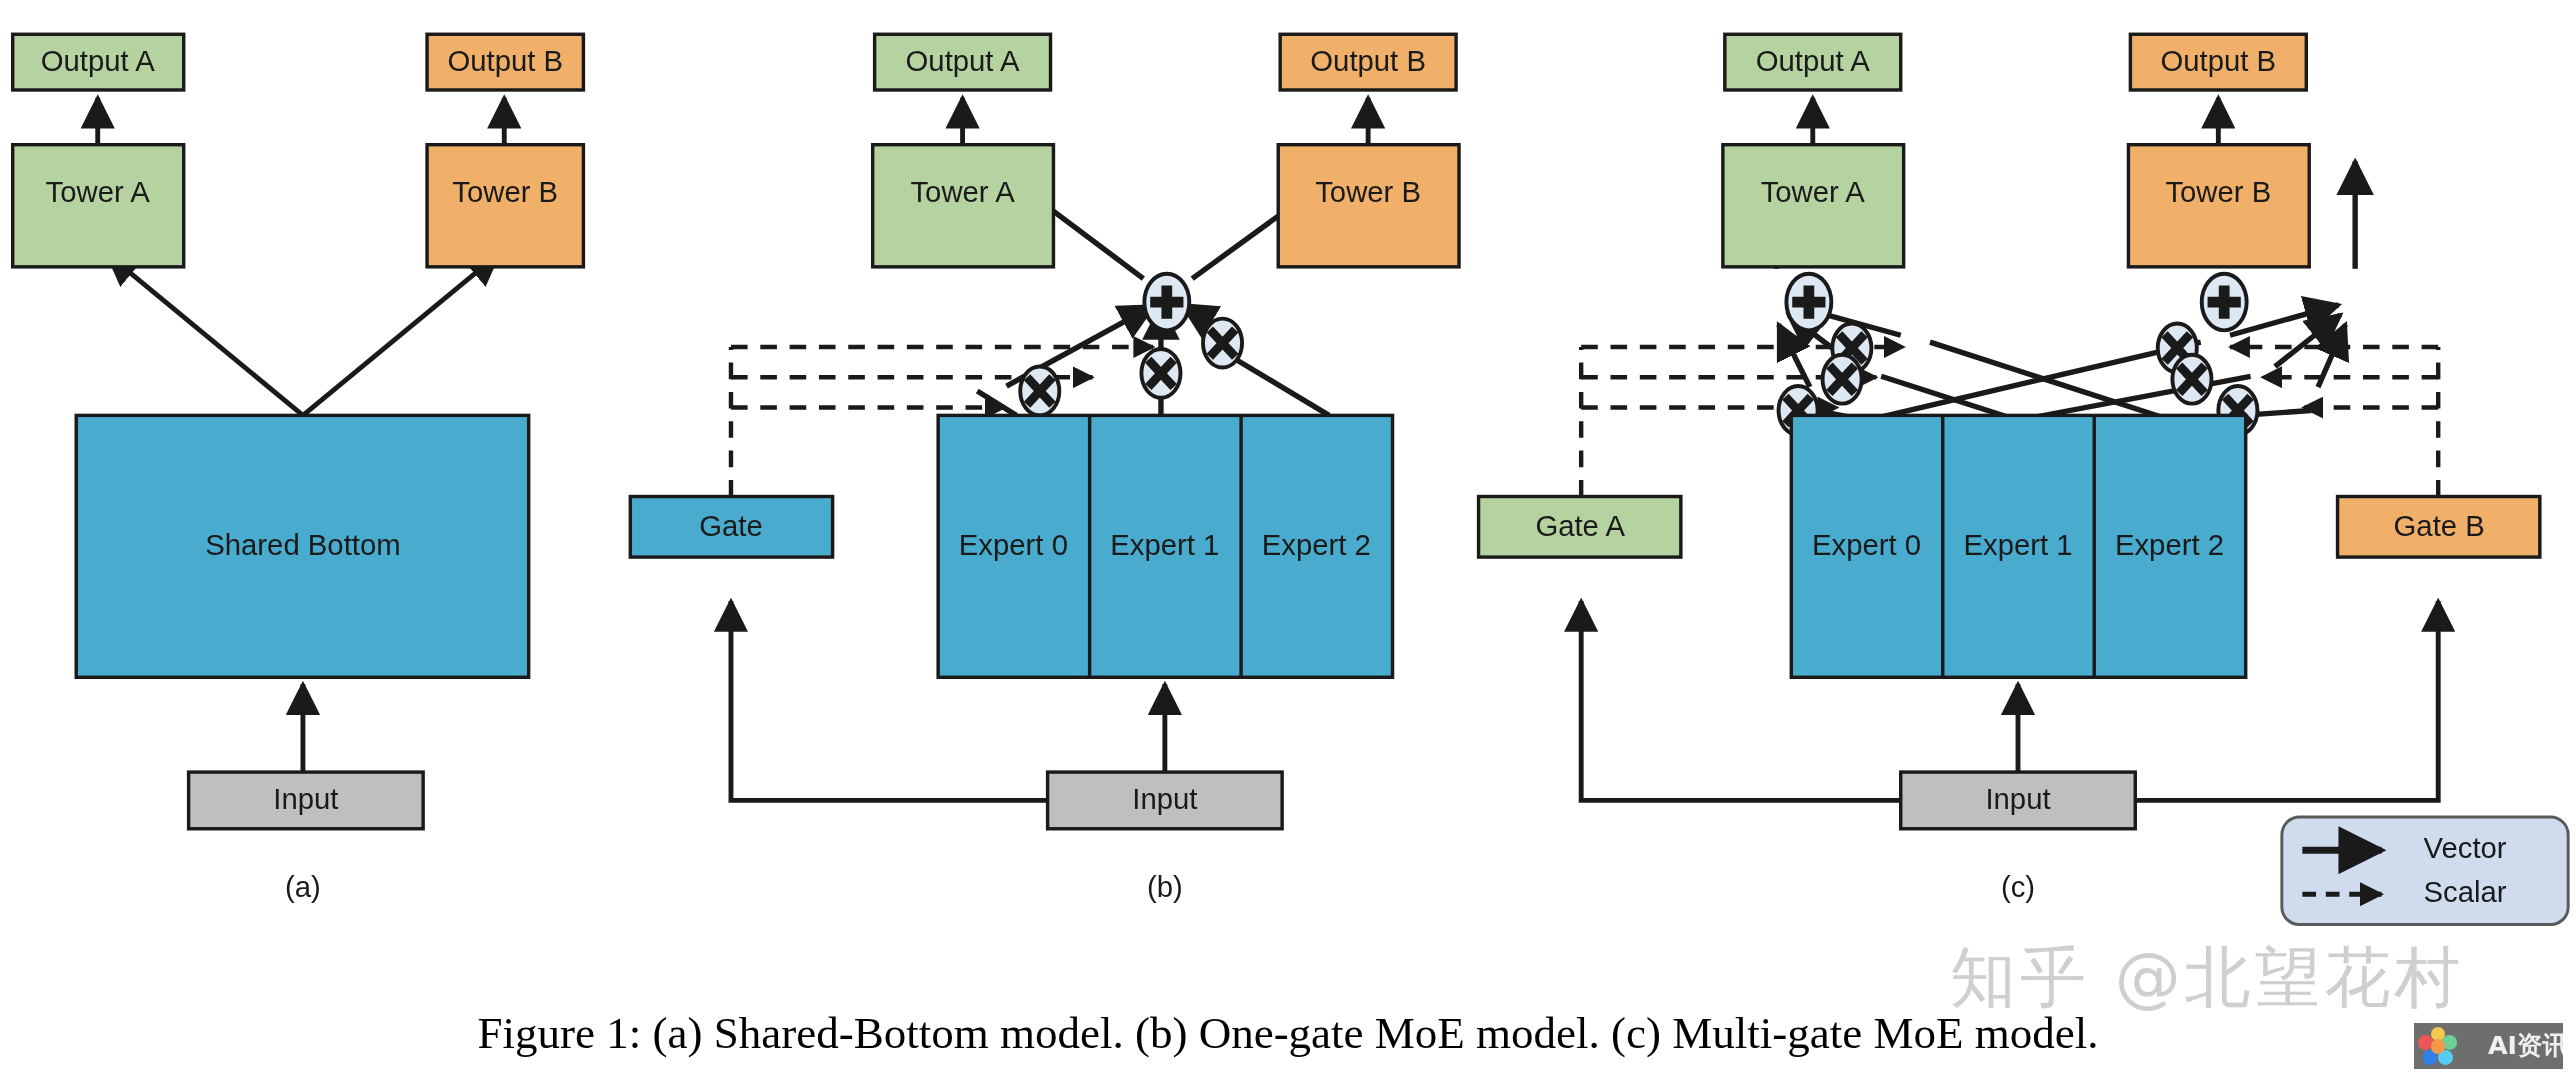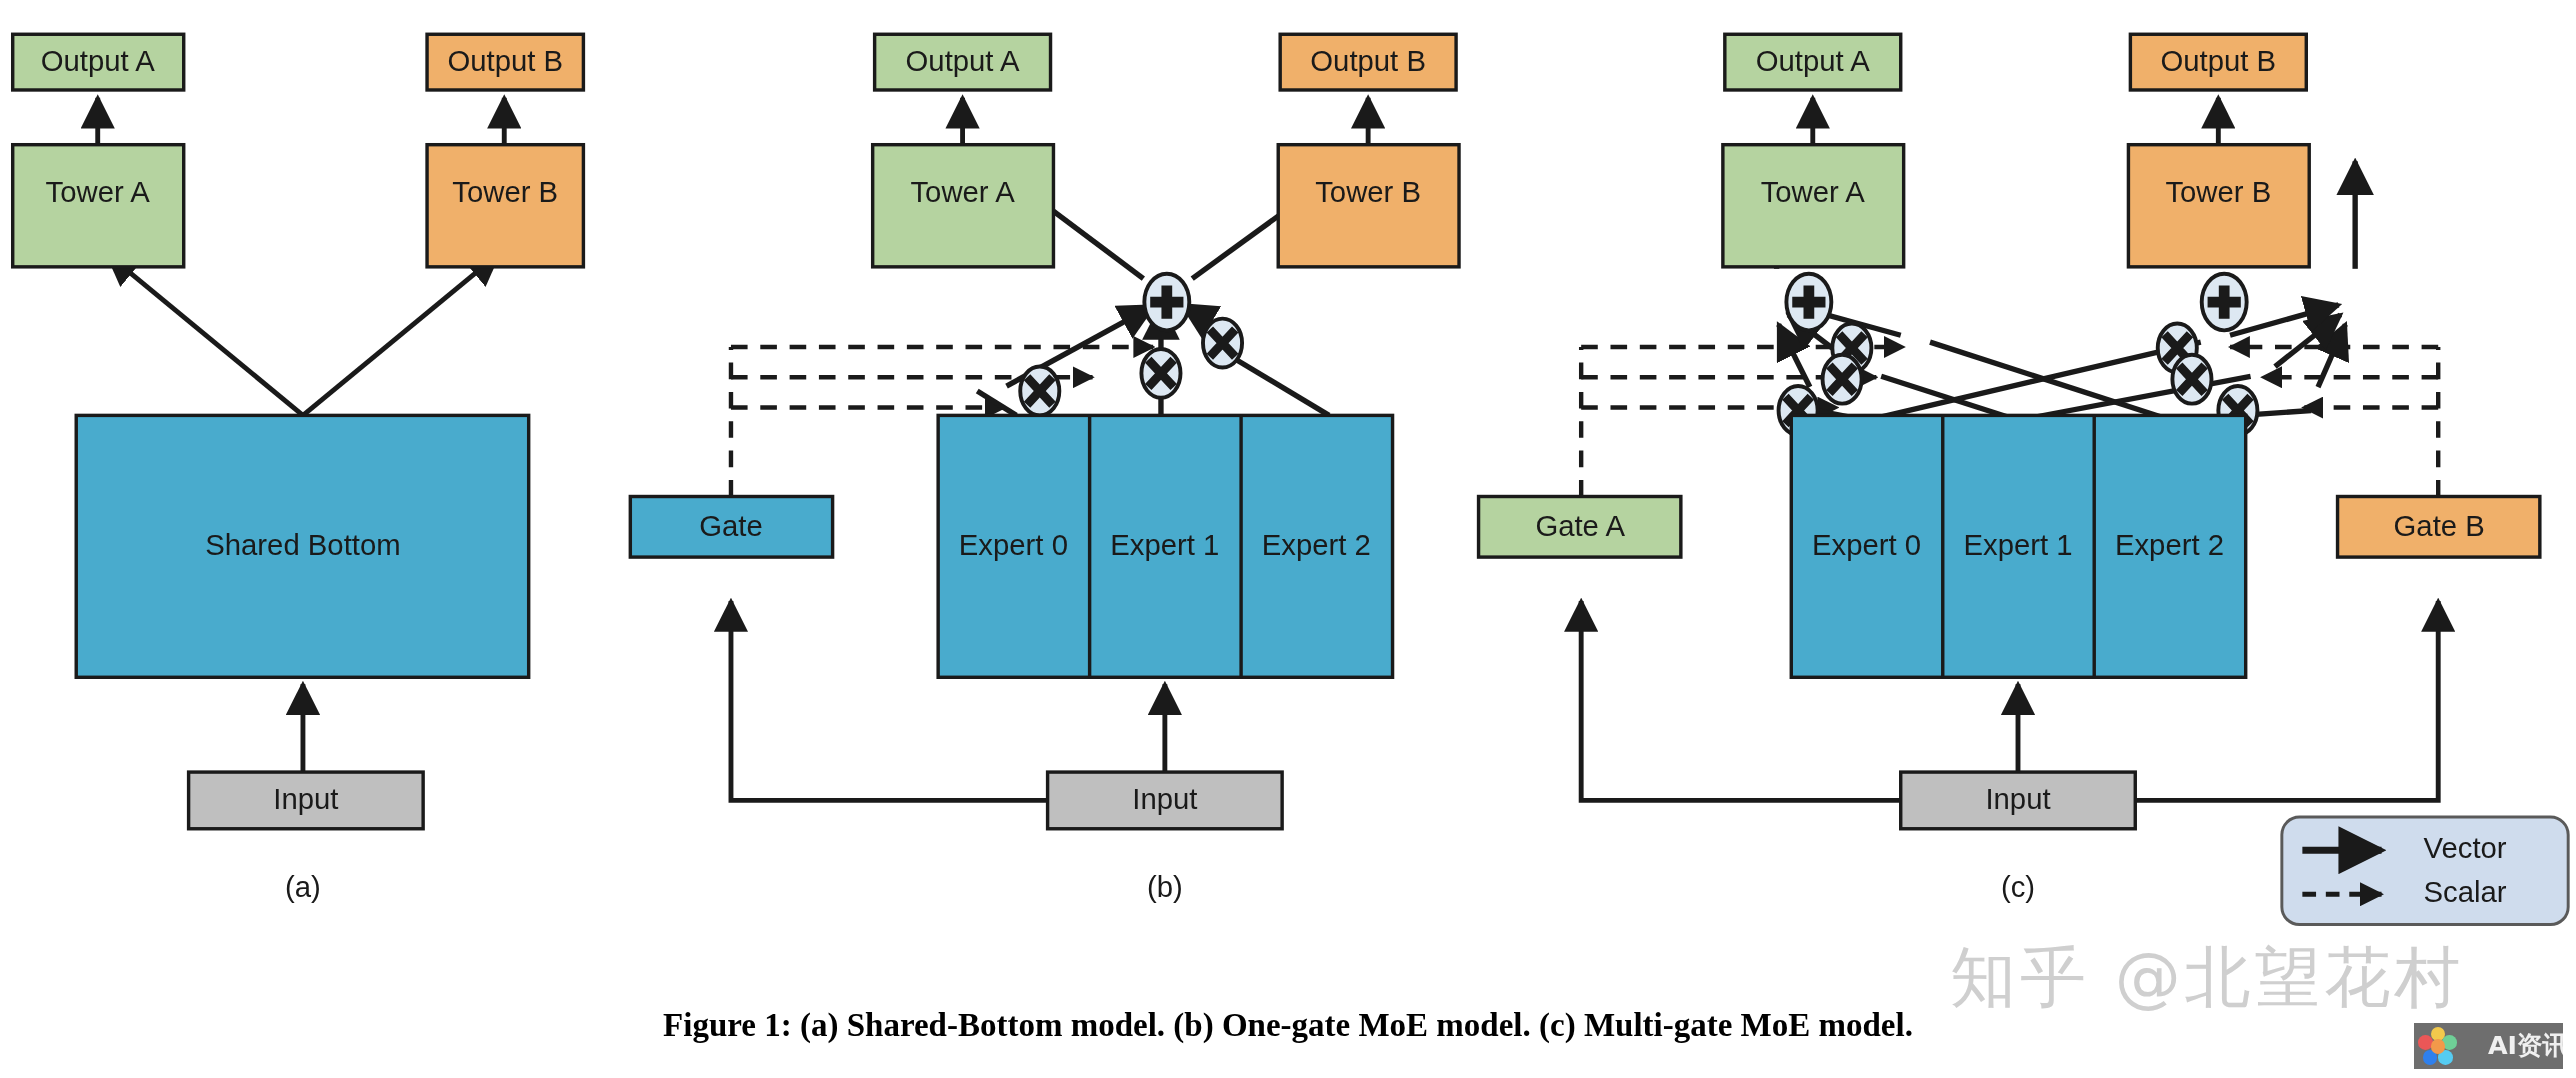--- a/index.html
+++ b/index.html
@@ -6,21 +6,21 @@
   body{width:2576px;height:1079px;position:relative;overflow:hidden;
        font-family:"Liberation Sans",sans-serif;}
   #figure{position:absolute;left:0;top:0;width:2576px;height:1079px;}
   .box-label{font-family:"Liberation Sans",sans-serif;font-size:30px;fill:#1a1a1a;
              dominant-baseline:middle;text-anchor:middle;}
   .panel-label{font-family:"Liberation Sans",sans-serif;font-size:30px;fill:#1a1a1a;
              dominant-baseline:middle;text-anchor:middle;}
   .legend-label{font-family:"Liberation Sans",sans-serif;font-size:30px;fill:#1a1a1a;
              dominant-baseline:middle;text-anchor:start;}
   .caption{position:absolute;left:0;top:1007px;width:2576px;text-align:center;
-           font-family:"Liberation Serif",serif;font-weight:bold;font-size:33px;
+           font-family:"Liberation Serif",serif;font-weight:normal;font-size:45px;
            color:#000;letter-spacing:0px;white-space:nowrap;}
   .watermark{position:absolute;left:1950px;top:933px;font-family:"DejaVu Sans",sans-serif;
              font-size:66px;color:#cfcfcf;white-space:nowrap;letter-spacing:3.9px;}
   .badge{position:absolute;left:2414px;top:1023px;width:149px;height:46px;
          background:#6e6e6e;display:flex;align-items:center;overflow:hidden;gap:28px;}
   .badge-flower{width:41px;height:41px;margin-left:2.9px;flex:0 0 auto;position:relative;}
   .badge-text{font-family:"DejaVu Sans",sans-serif;font-size:25.4px;color:#f0f0f0;
               margin-left:2px;white-space:nowrap;font-weight:bold;}
   .petal{position:absolute;width:14.7px;height:14.7px;border-radius:50%;}
 </style>

